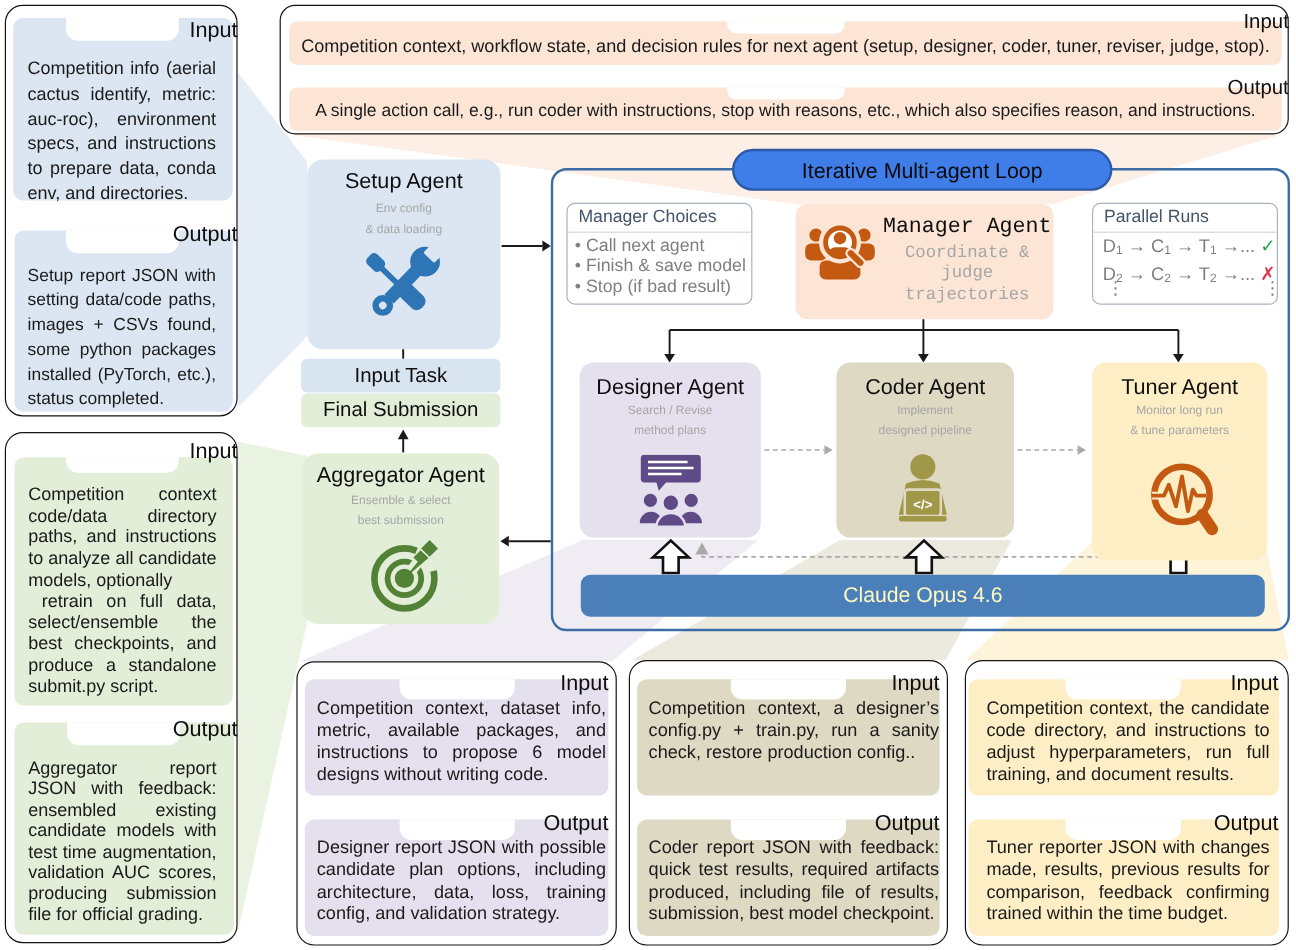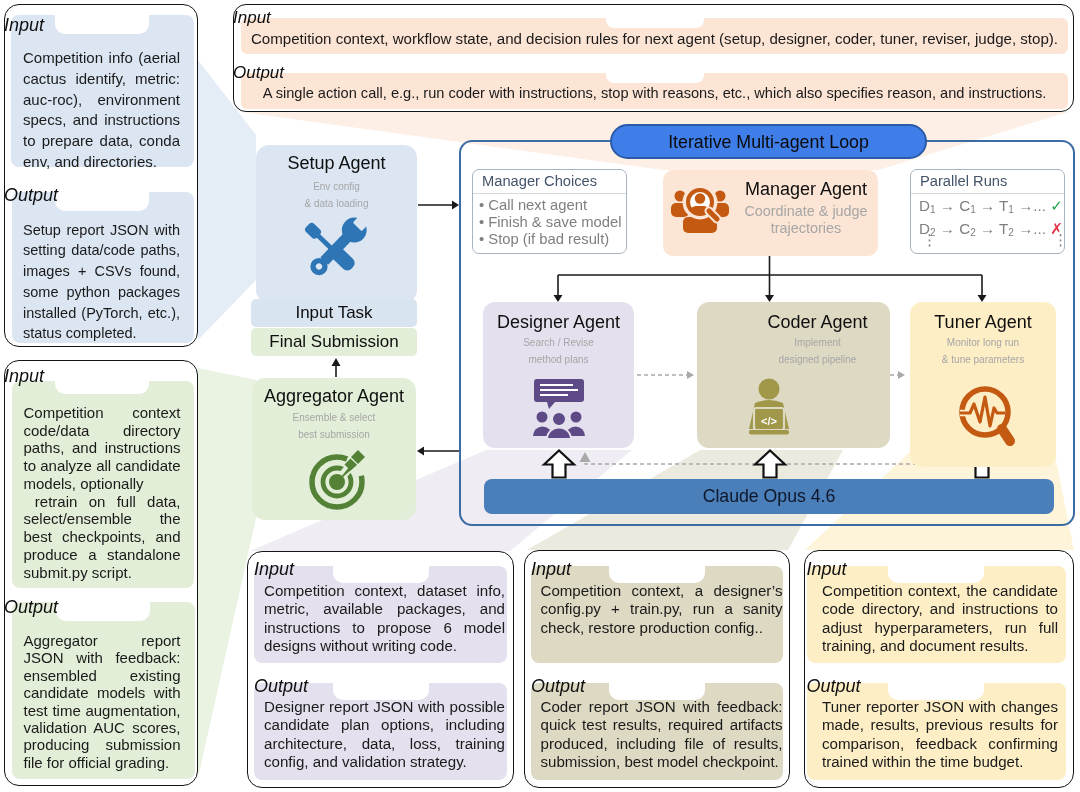--- a/index.html
+++ b/index.html
@@ -1,20 +1,20 @@
 <!DOCTYPE html>
 <html><head><meta charset="utf-8">
 <style>
 html,body{margin:0;padding:0;}
 body{width:1080px;height:792px;font-family:"Liberation Sans",sans-serif;background:#fff;overflow:hidden;}
 #c{position:relative;width:1080px;height:792px;}
 .a{position:absolute;}
 .pnl{position:absolute;background:#fff;border:1.8px solid #141414;border-radius:15px;box-sizing:border-box;}
 .cbox{position:absolute;border-radius:8px;}
-.lbl{position:absolute;text-align:left;font-size:18px;line-height:20px;color:#0f0f0f;white-space:nowrap;z-index:6;font-style:italic;}
+.lbl{position:absolute;text-align:right;font-size:18px;line-height:20px;color:#0f0f0f;white-space:nowrap;z-index:6;}
 .notch{position:absolute;background:#fff;border-radius:0 0 10px 10px;top:0;z-index:2;}
 .jt{position:absolute;color:#1a1a1a;font-size:15px;z-index:6;}
 .jt div{text-align:justify;text-align-last:justify;}
 .jt div.l{text-align-last:left;}
 .ttl{position:absolute;width:100%;text-align:center;color:#0f0f0f;font-size:18px;white-space:nowrap;}
 .sub{position:absolute;width:100%;text-align:center;color:#a6a6a6;font-size:10px;line-height:17px;}
 .wb{position:absolute;background:#fff;border:1.4px solid #a8b3c2;border-radius:7px;box-sizing:border-box;}
 .wbh{font-size:14.7px;color:#44546a;padding:3px 0 0 9px;}
 .wbs{height:1px;background:#d4d9e0;margin-top:4px;}
 .ctext{position:absolute;text-align:center;color:#1a1a1a;}
@@ -128,21 +128,21 @@
 <div class="cbox" style="left:241px;top:18px;width:827px;height:36px;background:#fce5d5;border-radius:6px;">
   <div class="notch" style="left:364.5px;width:98px;height:10px;border-radius:0 0 8px 8px;"></div>
     </div>
 <div class="ctext" style="left:241px;top:30px;width:827px;font-size:15.1px;">Competition context, workflow state, and decision rules for next agent (setup, designer, coder, tuner, reviser, judge, stop).</div>
 <div class="lbl" style="left:233px;top:63px;width:841px;font-size:17px;">Output</div>
 <div class="cbox" style="left:241px;top:73px;width:827px;height:36px;background:#fce5d5;border-radius:6px;">
   <div class="notch" style="left:364.5px;width:98px;height:10px;border-radius:0 0 8px 8px;"></div>
     </div>
 <div class="ctext" style="left:241px;top:85px;width:827px;font-size:14.6px;">A single action call, e.g., run coder with instructions, stop with reasons, etc., which also specifies reason, and instructions.</div>
 
-<div class="cbox" style="left:256px;top:133px;width:161px;height:158px;background:#dbe6f2;border-radius:13px;margin-top:12px;">
+<div class="cbox" style="left:256px;top:133px;width:161px;height:158px;background:#dbe6f2;border-radius:13px;">
  <div class="ttl" style="top:8px;">Setup Agent</div>
  <div class="sub" style="top:33px;">Env config<br>&amp; data loading</div>
  <svg class="a" style="left:44px;top:69px;" width="68" height="76" viewBox="0 0 68 76">
   <g fill="#2e75b6" transform="translate(3,3) scale(1.08)" transform-origin="31 34">
    <g transform="rotate(-46 31 34)">
     <rect x="25.6" y="0" width="10.8" height="14" rx="3.5"></rect>
     <rect x="28.8" y="13" width="4.4" height="17"></rect>
     <rect x="25" y="30" width="13" height="27" rx="5.5"></rect>
    </g>
    <g transform="rotate(44 31 34)">
@@ -185,21 +185,21 @@
 
 <div class="a" style="left:459px;top:140px;width:616px;height:386px;border:2.2px solid #3b6ca3;border-radius:13px;box-sizing:border-box;"></div>
 <div class="a" style="left:610px;top:124px;width:317px;height:35px;background:#3f7ee8;border:2px solid #2b5aa6;border-radius:18px;box-sizing:border-box;z-index:3;">
  <div class="ttl" style="top:6px;font-size:17.8px;color:#0a0a0a;">Iterative Multi-agent Loop</div>
     </div>
 <div class="wb" style="left:472px;top:169px;width:155px;height:85px;">
  <div class="wbh">Manager Choices</div>
       <div class="wbs"></div>
  <div style="font-size:14.8px;line-height:17.2px;color:#7f7f7f;padding:3px 0 0 6px;white-space:nowrap;">• Call next agent<br>• Finish &amp; save model<br>• Stop (if bad result)</div>
 </div>
-<div class="cbox" style="left:663px;top:170px;width:215px;height:86px;background:#fce5d5;border-radius:10px;">
+<div class="cbox" style="left:663px;top:170px;width:215px;height:96px;background:#fce5d5;border-radius:10px;font-family:Liberation Mono, monospace;">
  <svg class="a" style="left:6px;top:11px" width="64" height="56" viewBox="0 0 64 56">
   <defs>
           <clipPath id="mgc">
             <circle cx="31" cy="21" r="12"></circle>
           </clipPath>
         </defs>
   <g fill="#c45911">
    <circle cx="11" cy="15" r="5.5"></circle>
           <rect x="2" y="22" width="18" height="14" rx="5"></rect>
    <circle cx="51" cy="15" r="5.5"></circle>
@@ -249,21 +249,21 @@
           <path d="M0,57 a9.5,9.5 0 0 1 19,0 z"></path>
    <circle cx="43" cy="38" r="5.5"></circle>
           <path d="M33,57 a9.5,9.5 0 0 1 19,0 z"></path>
   </g>
   <g fill="#5d4a86" stroke="#e4e0ed" stroke-width="2">
    <circle cx="26" cy="40" r="7"></circle>
           <path d="M14,60 a12,11.5 0 0 1 24,0 z"></path>
   </g>
  </svg>
 </div>
-<div class="cbox" style="left:697px;top:302px;width:169px;height:146px;background:#ddd9c3;border-radius:12px;padding-left:24px;">
+<div class="cbox" style="left:697px;top:302px;width:148px;height:146px;background:#ddd9c3;border-radius:12px;">
  <div class="ttl" style="top:10px;">Coder Agent</div>
  <div class="sub" style="top:32px;">Implement<br>designed pipeline</div>
  <svg class="a" style="left:49px;top:76px" width="46" height="58" viewBox="0 0 46 58">
   <g fill="#a09748">
    <circle cx="23" cy="11" r="10.5"></circle>
    <path d="M9,25 q14,-6 28,0 l6,26 h-40 z"></path>
   </g>
   <rect x="8" y="30" width="30" height="22" rx="2.5" fill="#a09748" stroke="#ddd9c3" stroke-width="2.2"></rect>
   <rect x="3" y="52" width="40" height="4.5" rx="2" fill="#a09748"></rect>
   <text x="23" y="46.5" font-size="11" font-weight="bold" fill="#fff" text-anchor="middle" font-family="Liberation Sans">&lt;/&gt;</text>
@@ -275,21 +275,21 @@
  <svg class="a" style="left:47px;top:82px" width="60" height="64" viewBox="0 0 60 64">
   <circle cx="28" cy="28" r="23" fill="none" stroke="#c45911" stroke-width="5.5"></circle>
   <g stroke-linecap="round">
           <line x1="45" y1="45" x2="53" y2="57" stroke="#c45911" stroke-width="10"></line>
         </g>
   <polyline points="3,29 13,29 17,20 23,38 28,13 33,42 37,24 40,29 48,29" fill="none" stroke="#fdeec6" stroke-width="6.5" stroke-linejoin="round"></polyline>
   <polyline points="3,29 13,29 17,20 23,38 28,13 33,42 37,24 40,29 48,29" fill="none" stroke="#c45911" stroke-width="3.2" stroke-linejoin="round"></polyline>
  </svg>
 </div>
 <div class="cbox" style="left:484px;top:479px;width:570px;height:35px;background:#4b7fb9;border-radius:8px;">
- <div class="ttl" style="top:7px;font-size:17.7px;color:#0f172a;">Claude Opus 4.6</div>
+ <div class="ttl" style="top:7px;font-size:17.7px;color:#fef9c3;">Claude Opus 4.6</div>
     </div>
 
 <div class="pnl" style="left:247px;top:551px;width:267px;height:237px;"></div>
 <div class="lbl" style="left:254px;top:559px;width:253px;">Input</div>
 <div class="cbox" style="left:254px;top:566px;width:253px;height:97px;background:#e4e0ed;">
  <div class="notch" style="left:78.5px;width:96px;height:17px;"></div>
     </div>
 <div class="jt" style="left:264px;top:581.5px;width:241px;font-size:15.1px;line-height:18.5px;">
       <div>Competition context, dataset info,</div>
       <div>metric, available packages, and</div>

